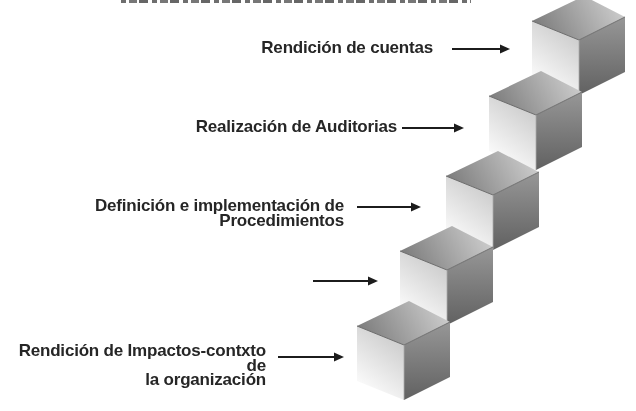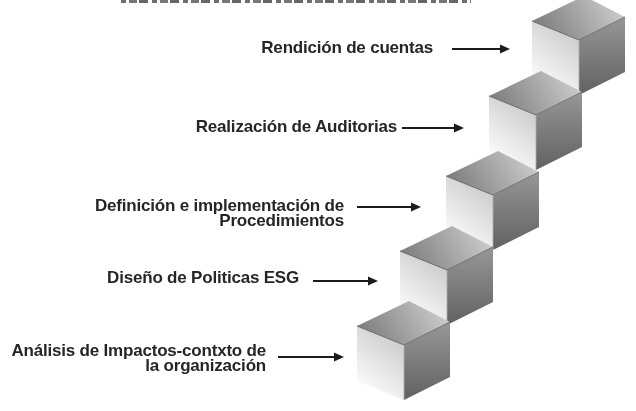--- a/index.html
+++ b/index.html
@@ -110,23 +110,22 @@
   </svg>
 
   <svg class="cube c1" width="94" height="100" viewBox="0 0 94 100">
     <polygon points="0,25 47,44 47,99 0,80" fill="url(#gFront)"></polygon>
     <polygon points="47,44 93,21 93,76 47,99" fill="url(#gRight)"></polygon>
     <polygon points="0,25 52,0 93,21 47,44" fill="url(#gTop)"></polygon>
     <polyline points="0,25 47,44 93,21" fill="none" stroke="#6d6d6d" stroke-width="1"></polyline>
     <line x1="47" y1="44" x2="47" y2="99" stroke="#ababab" stroke-width="0.8"></line>
   </svg>
 
-  <div class="lbl l1">Análisis de Impactos-contxto de
+  <div class="lbl l1">Rendición de Impactos-contxto de
 la organización</div>
-  <div class="lbl l2">Diseño de Politicas ESG</div>
   <div class="lbl l3">Definición e implementación de
 Procedimientos</div>
   <div class="lbl l4">Realización de Auditorias</div>
   <div class="lbl l5">Rendición de cuentas</div>
 
   <svg class="arrow a1" width="66" height="12" viewBox="0 0 66 12">
     <line x1="0" y1="6" x2="57" y2="6" stroke="#1c1c1c" stroke-width="2"></line>
     <polygon points="56,1.5 66,6 56,10.5" fill="#1c1c1c"></polygon>
   </svg>
   <svg class="arrow a2" width="65" height="12" viewBox="0 0 65 12">

